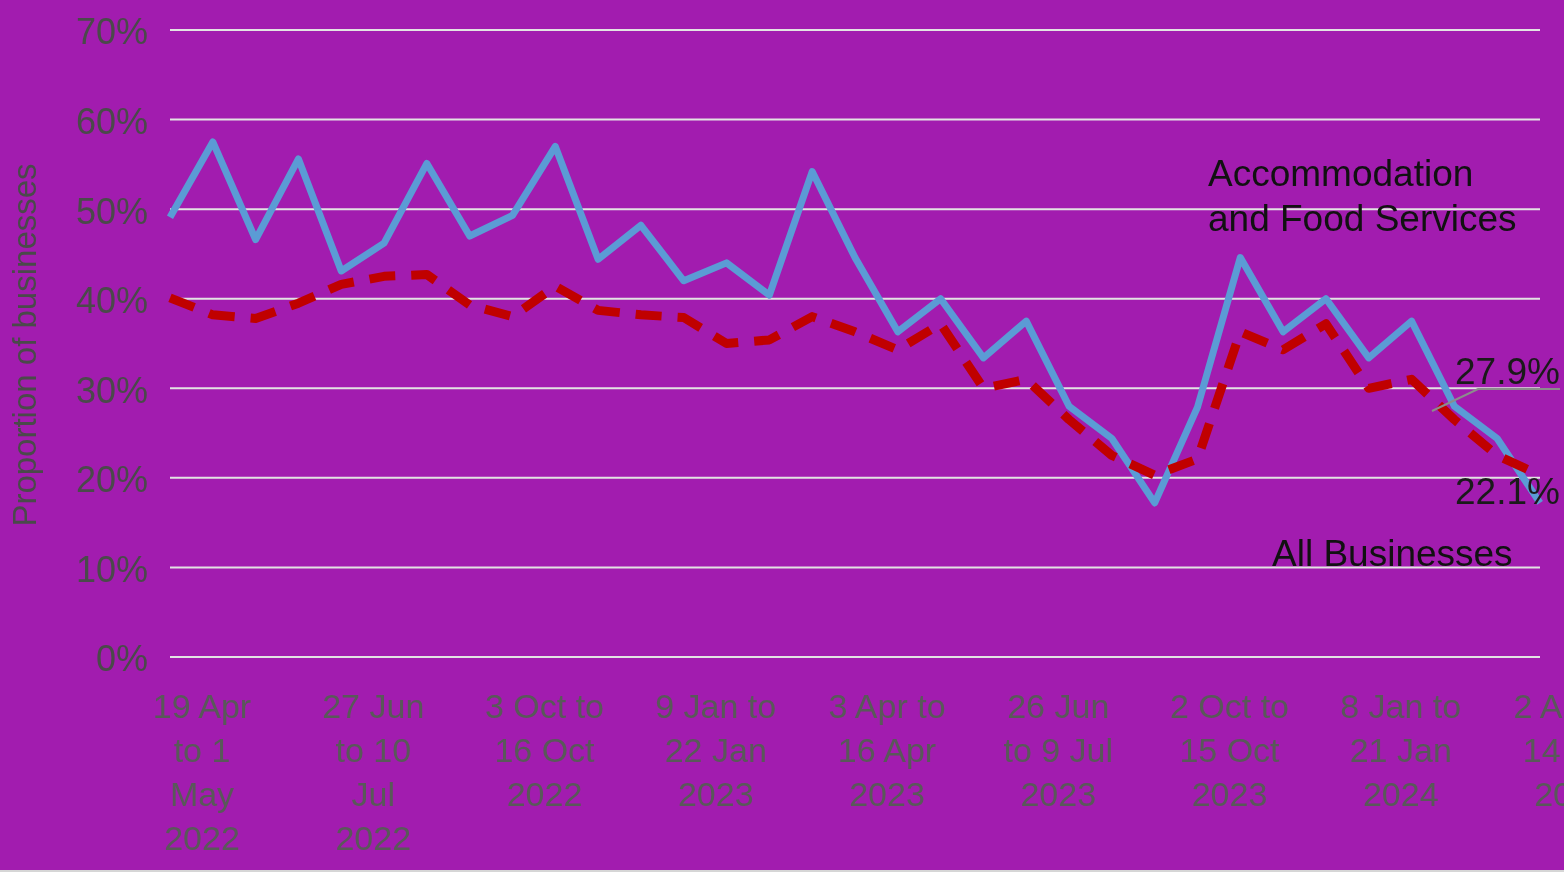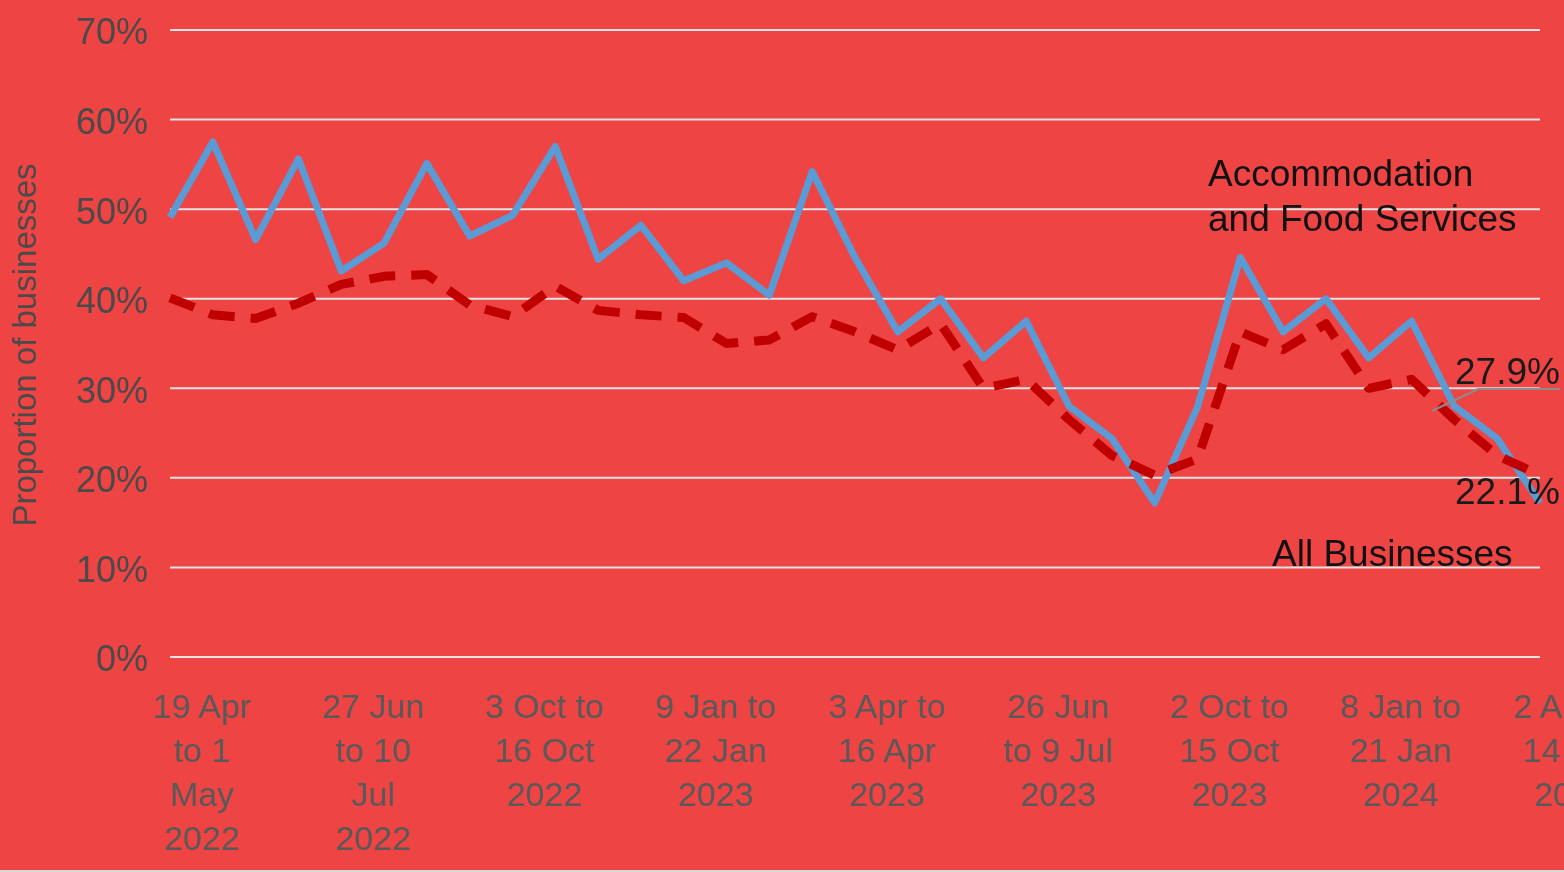--- a/index.html
+++ b/index.html
@@ -12,21 +12,21 @@
     height: 872px;
     font-family: "Liberation Sans", sans-serif;
     overflow: hidden;
     position: relative;
   }
   #chart-root {
     position: absolute;
     left: 0; top: 0;
     width: 1564px;
     height: 872px;
-    background: #ef4444;
+    background: #a21caf;
     box-sizing: border-box;
     border-bottom: 2px solid #d6d6d6;
   }
   svg#chart-svg {
     position: absolute;
     left: 0; top: 0;
     width: 1564px;
     height: 872px;
     display: block;
   }

